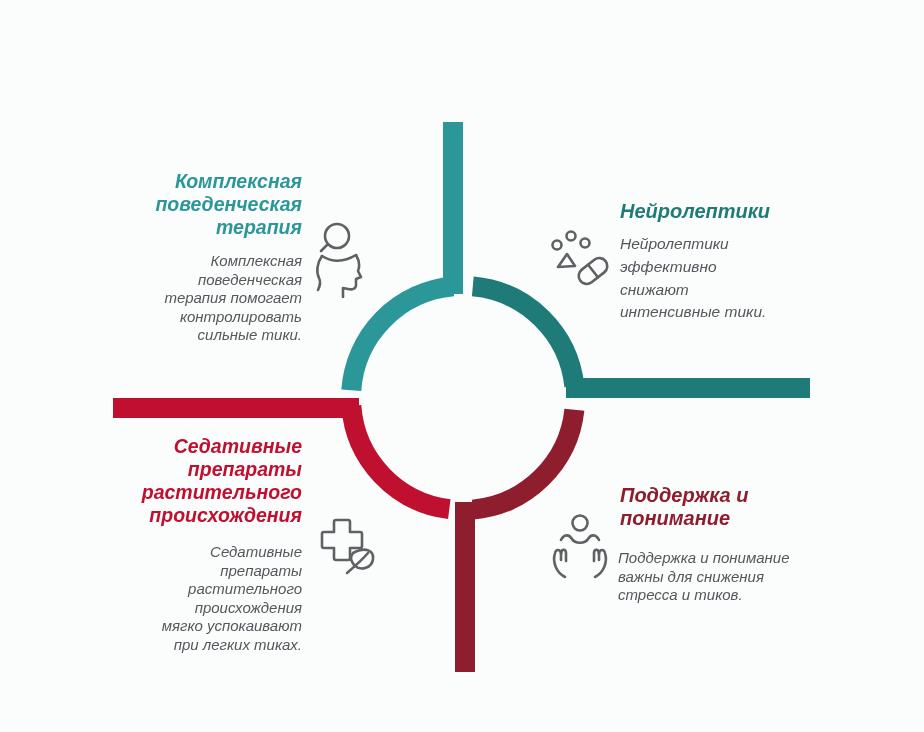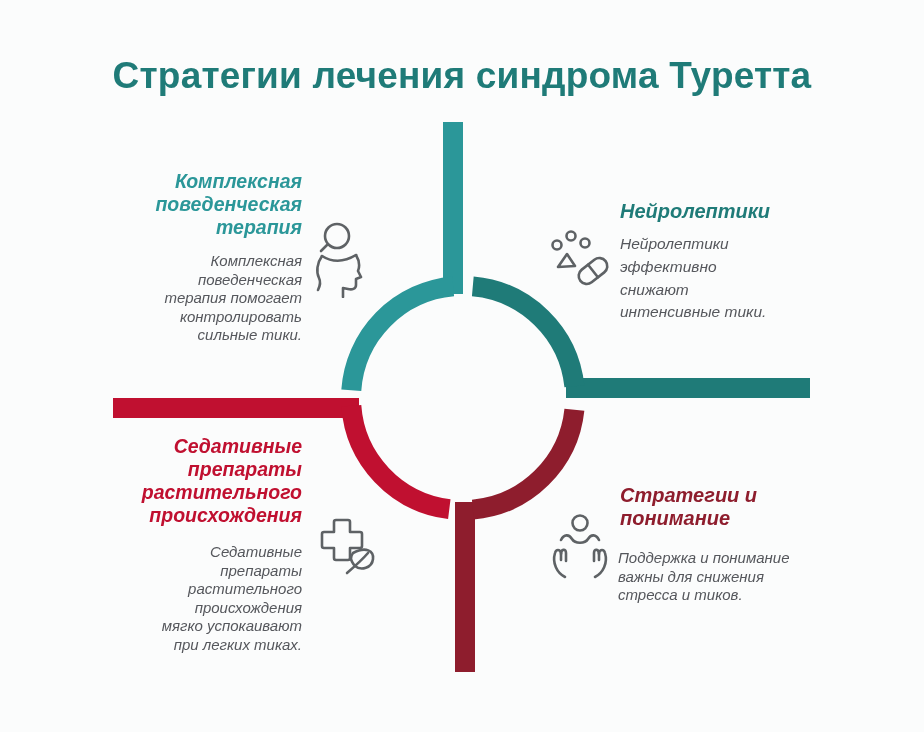--- a/index.html
+++ b/index.html
@@ -83,21 +83,20 @@
     <rect class="stem-tr" x="566" y="378" width="244" height="20"></rect>
     <rect class="stem-bl" x="113" y="398" width="246" height="20"></rect>
     <rect class="stem-br" x="455" y="502" width="20" height="170"></rect>
 
     <path class="arc arc-tl" d="M 351.3 390.2 A 112 112 0 0 1 453.2 286.4"></path>
     <path class="arc arc-tr" d="M 472.8 286.4 A 112 112 0 0 1 574.4 386.3"></path>
     <path class="arc arc-bl" d="M 449.3 509.2 A 112 112 0 0 1 351.3 405.8"></path>
     <path class="arc arc-br" d="M 574.4 409.7 A 112 112 0 0 1 472.8 509.6"></path>
   </svg>
 
-  <div class="abs title">Стратегии лечения синдрома Туретта</div>
 
   <div class="abs pre heading tl-heading">Комплексная
 поведенческая
 терапия</div>
   <div class="abs pre body-text tl-body">Комплексная
 поведенческая
 терапия помогает
 контролировать
 сильные тики.</div>
   <svg class="abs icon-svg" style="left:310px; top:222px;" width="66" height="76" viewBox="0 0 66 76">
@@ -133,21 +132,21 @@
 растительного
 происхождения
 мягко успокаивают
 при легких тиках.</div>
   <svg class="abs icon-svg" style="left:314px; top:513px;" width="66" height="64" viewBox="0 0 66 64">
     <path d="M22 7 H34 Q36 7 36 9 V19 H46 Q48 19 48 21 V33 Q48 35 46 35 H36 V45 Q36 47 34 47 H22 Q20 47 20 45 V35 H10 Q8 35 8 33 V21 Q8 19 10 19 H20 V9 Q20 7 22 7 Z"></path>
     <path class="masked" d="M39 40 C52 33 60 38 59 46 C58 55 47 58 41 53 C36 47 36 44 39 40 Z"></path>
     <path d="M33 60 C40 54 48 47 54 40"></path>
   </svg>
 
-  <div class="abs pre heading br-heading">Стратегии и
+  <div class="abs pre heading br-heading">Поддержка и
 понимание</div>
   <div class="abs pre body-text br-body">Поддержка и понимание
 важны для снижения
 стресса и тиков.</div>
   <svg class="abs icon-svg" style="left:548px; top:513px;" width="64" height="70" viewBox="0 0 64 70">
     <circle cx="32" cy="10" r="7.5"></circle>
     <path d="M13 27 C16 21 21 21 24 26 C27 31 37 31 40 26 C43 21 48 21 51 27"></path>
     <path d="M17 64 C9 60 4 50 7 40 C8 36 12 36 13 40 L13 47"></path>
     <path d="M13 41 C13 36 18 35 18 40 L18 48"></path>
     <path d="M47 64 C55 60 60 50 57 40 C56 36 52 36 51 40 L51 47"></path>

